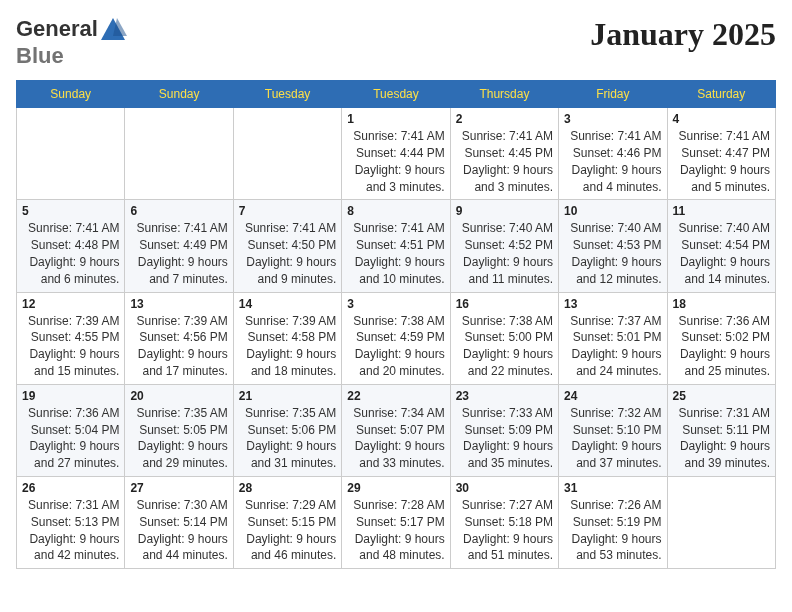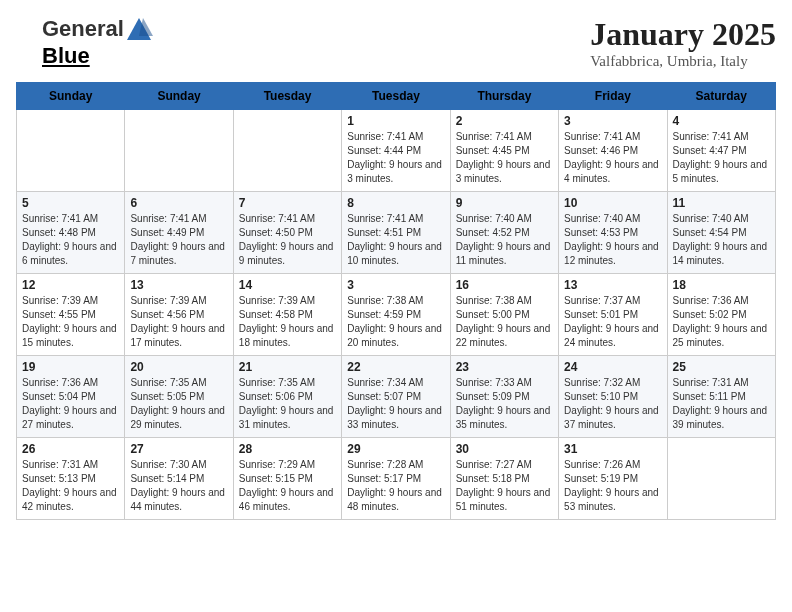--- a/index.html
+++ b/index.html
@@ -11,29 +11,28 @@
       padding: 16px;
     }
     .header {
       display: flex;
       justify-content: space-between;
       align-items: flex-start;
       margin-bottom: 12px;
     }
     .logo {
       display: flex;
-      margin-left: 26px;
     }
     .logo-text {
       font-size: 22px;
       font-weight: bold;
       line-height: 1.1;
     }
     .logo-general { color: #333; }
-    .logo-blue { color: #000000; text-decoration: underline; }
+    .logo-blue { color: #737373; }
     .logo-icon {
       width: 28px;
       height: 28px;
       margin-left: 2px;
     }
     .title-block { text-align: left; font-family: Liberation Serif, serif; }
     .month-title {
       font-size: 32px;
       font-weight: bold;
       color: #222;
@@ -42,24 +41,24 @@
       font-size: 15px;
       color: #555;
     }
     .calendar {
       width: 100%;
       border-collapse: collapse;
       font-size: 11px;
     }
     .calendar thead tr th {
       background-color: #2e6db4;
-      color: #000000;
+      color: #fde047;
       padding: 6px 4px;
       font-size: 12px;
-      font-weight: bold;
+      font-weight: normal;
       border: 1px solid #2e6db4;
     }
     .calendar tbody tr td {
       border: 1px solid #ccc;
       vertical-align: top;
       padding: 4px 5px;
       width: calc(100% / 7);
       min-height: 80px;
       height: 82px;
       background: #fff;
@@ -68,22 +67,23 @@
       background: #f5f7fa;
     }
     .day-num {
       font-size: 12px;
       font-weight: bold;
       color: #222;
       margin-bottom: 2px;
     }
     .day-info {
       color: #333;
-      font-size: 10px;
+      font-size: 12px;
       line-height: 1.4;
+      text-align: right;
     }
     .empty { background: #fff !important; }
   </style>
 </head>
 <body>
 
 <div class="header">
   <div class="logo">
     <div>
       <div class="logo-text">
@@ -92,21 +92,20 @@
             <polygon points="18,2 28,20 14,20" fill="#1a4d8c" opacity="0.5"></polygon>
           </svg>
       </div>
       <div class="logo-text">
         <span class="logo-blue">Blue</span>
       </div>
     </div>
   </div>
   <div class="title-block">
     <div class="month-title">January 2025</div>
-    <div class="subtitle">Valfabbrica, Umbria, Italy</div>
   </div>
 </div>
 
 <table class="calendar">
   <thead>
     <tr>
       <th>Sunday</th>
       <th>Sunday</th>
       <th>Tuesday</th>
       <th>Tuesday</th>

